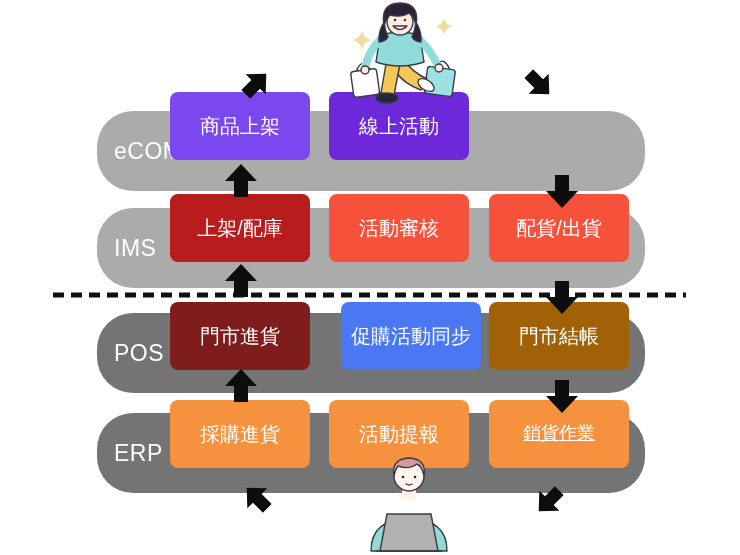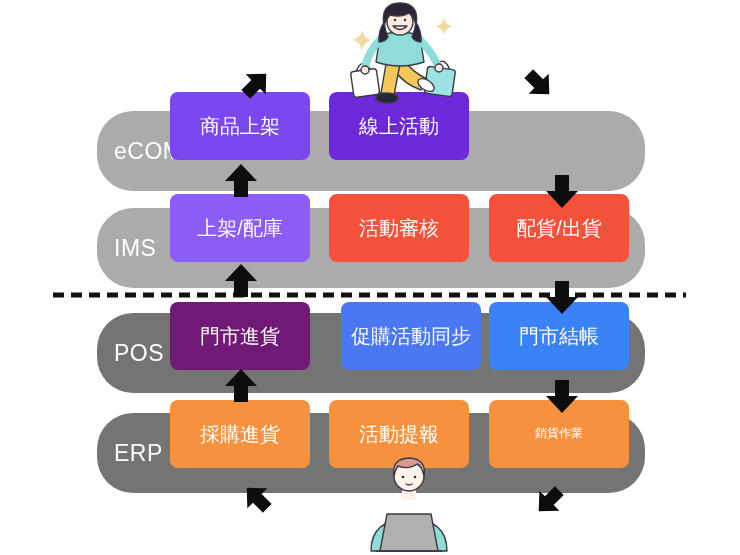--- a/index.html
+++ b/index.html
@@ -32,21 +32,21 @@
     align-items:center;justify-content:center;
     z-index:2;
     text-align:center;
   }
   .node-text{
     color:#ffffff;
     font-size:20px;
     line-height:1.3;
     white-space:nowrap;
   }
-  .node-text.small{font-size:12px;}
+  .node-text.small{font-size:18px;text-decoration:underline;}
   .divider{
     position:absolute;left:53px;top:292px;width:633px;height:6px;z-index:3;
   }
   .arrow{
     position:absolute;width:34px;height:33px;z-index:4;
   }
   .arrow svg{display:block;width:100%;height:100%;}
   .arrow.diag{width:30px;height:30px;}
   .rot180{transform:rotate(180deg);}
   .rot45{transform:rotate(45deg);}
@@ -73,41 +73,41 @@
     <span class="bar-label">ERP</span>
   </div>
 
   <div class="node" style="left: 170px; top: 92px; background-color: rgb(123, 72, 239);">
     <span class="node-text">商品上架</span>
   </div>
   <div class="node" style="left: 329px; top: 92px; background-color: #6d28d9;">
     <span class="node-text">線上活動</span>
   </div>
 
-  <div class="node" style="left: 170px; top: 194px; background-color: #8b5cf6;">
+  <div class="node" style="left: 170px; top: 194px; background-color: #b91c1c;">
     <span class="node-text">上架/配庫</span>
   </div>
   <div class="node" style="left: 489px; top: 194px; background-color: rgb(245, 81, 59);">
     <span class="node-text">配貨/出貨</span>
   </div>
   <div class="node" style="left: 329px; top: 194px; background-color: rgb(245, 81, 59);">
     <span class="node-text">活動審核</span>
   </div>
 
   <svg class="divider" viewBox="0 0 633 6" preserveAspectRatio="none">
     <line x1="0" y1="3" x2="633" y2="3" stroke="#111111" stroke-width="5" stroke-dasharray="11 7"></line>
   </svg>
 
-  <div class="node" style="left: 170px; top: 302px; background-color: #701a75;">
+  <div class="node" style="left: 170px; top: 302px; background-color: #7f1d1d;">
     <span class="node-text">門市進貨</span>
   </div>
   <div class="node" style="left: 341px; top: 302px; background-color: rgb(74, 120, 243);">
     <span class="node-text">促購活動同步</span>
   </div>
-  <div class="node" style="left: 489px; top: 302px; background-color: #3b82f6;">
+  <div class="node" style="left: 489px; top: 302px; background-color: #a16207;">
     <span class="node-text">門市結帳</span>
   </div>
 
   <div class="node" style="left: 170px; top: 400px; background-color: rgb(246, 146, 62);">
     <span class="node-text">採購進貨</span>
   </div>
   <div class="node" style="left: 329px; top: 400px; background-color: rgb(246, 146, 62);">
     <span class="node-text">活動提報</span>
   </div>
   <div class="node" style="left: 489px; top: 400px; background-color: rgb(246, 146, 62);">

